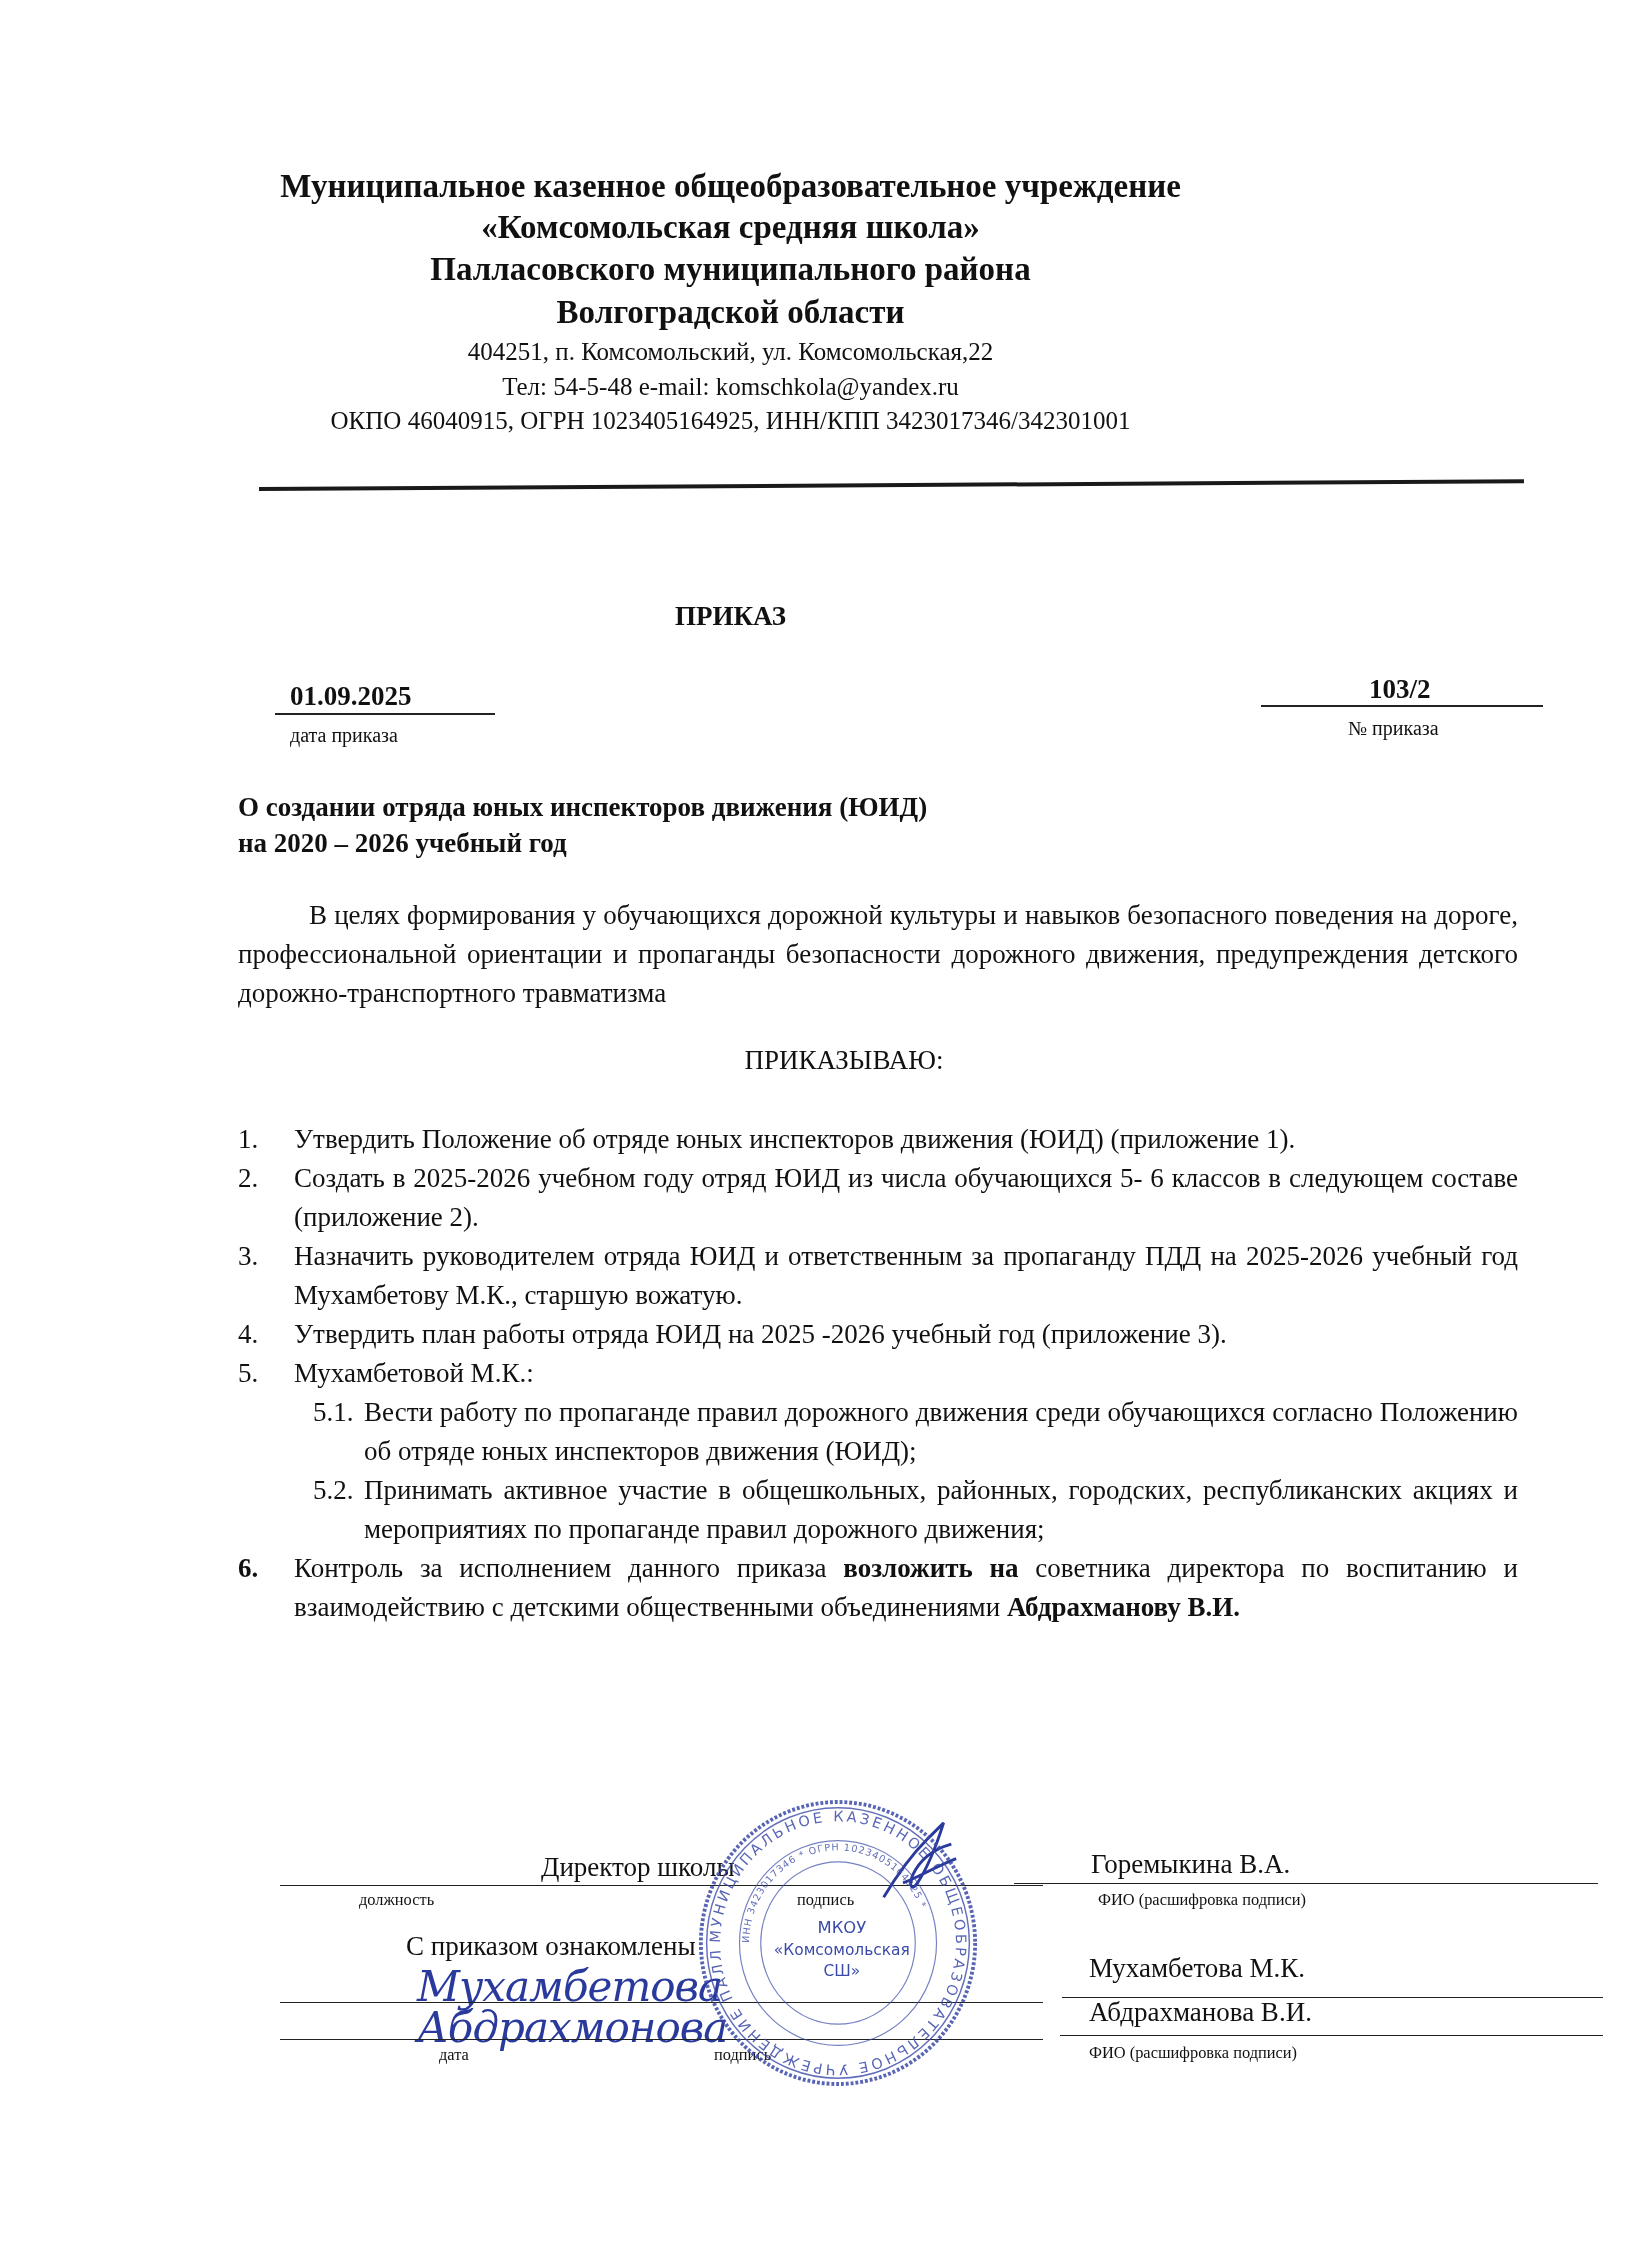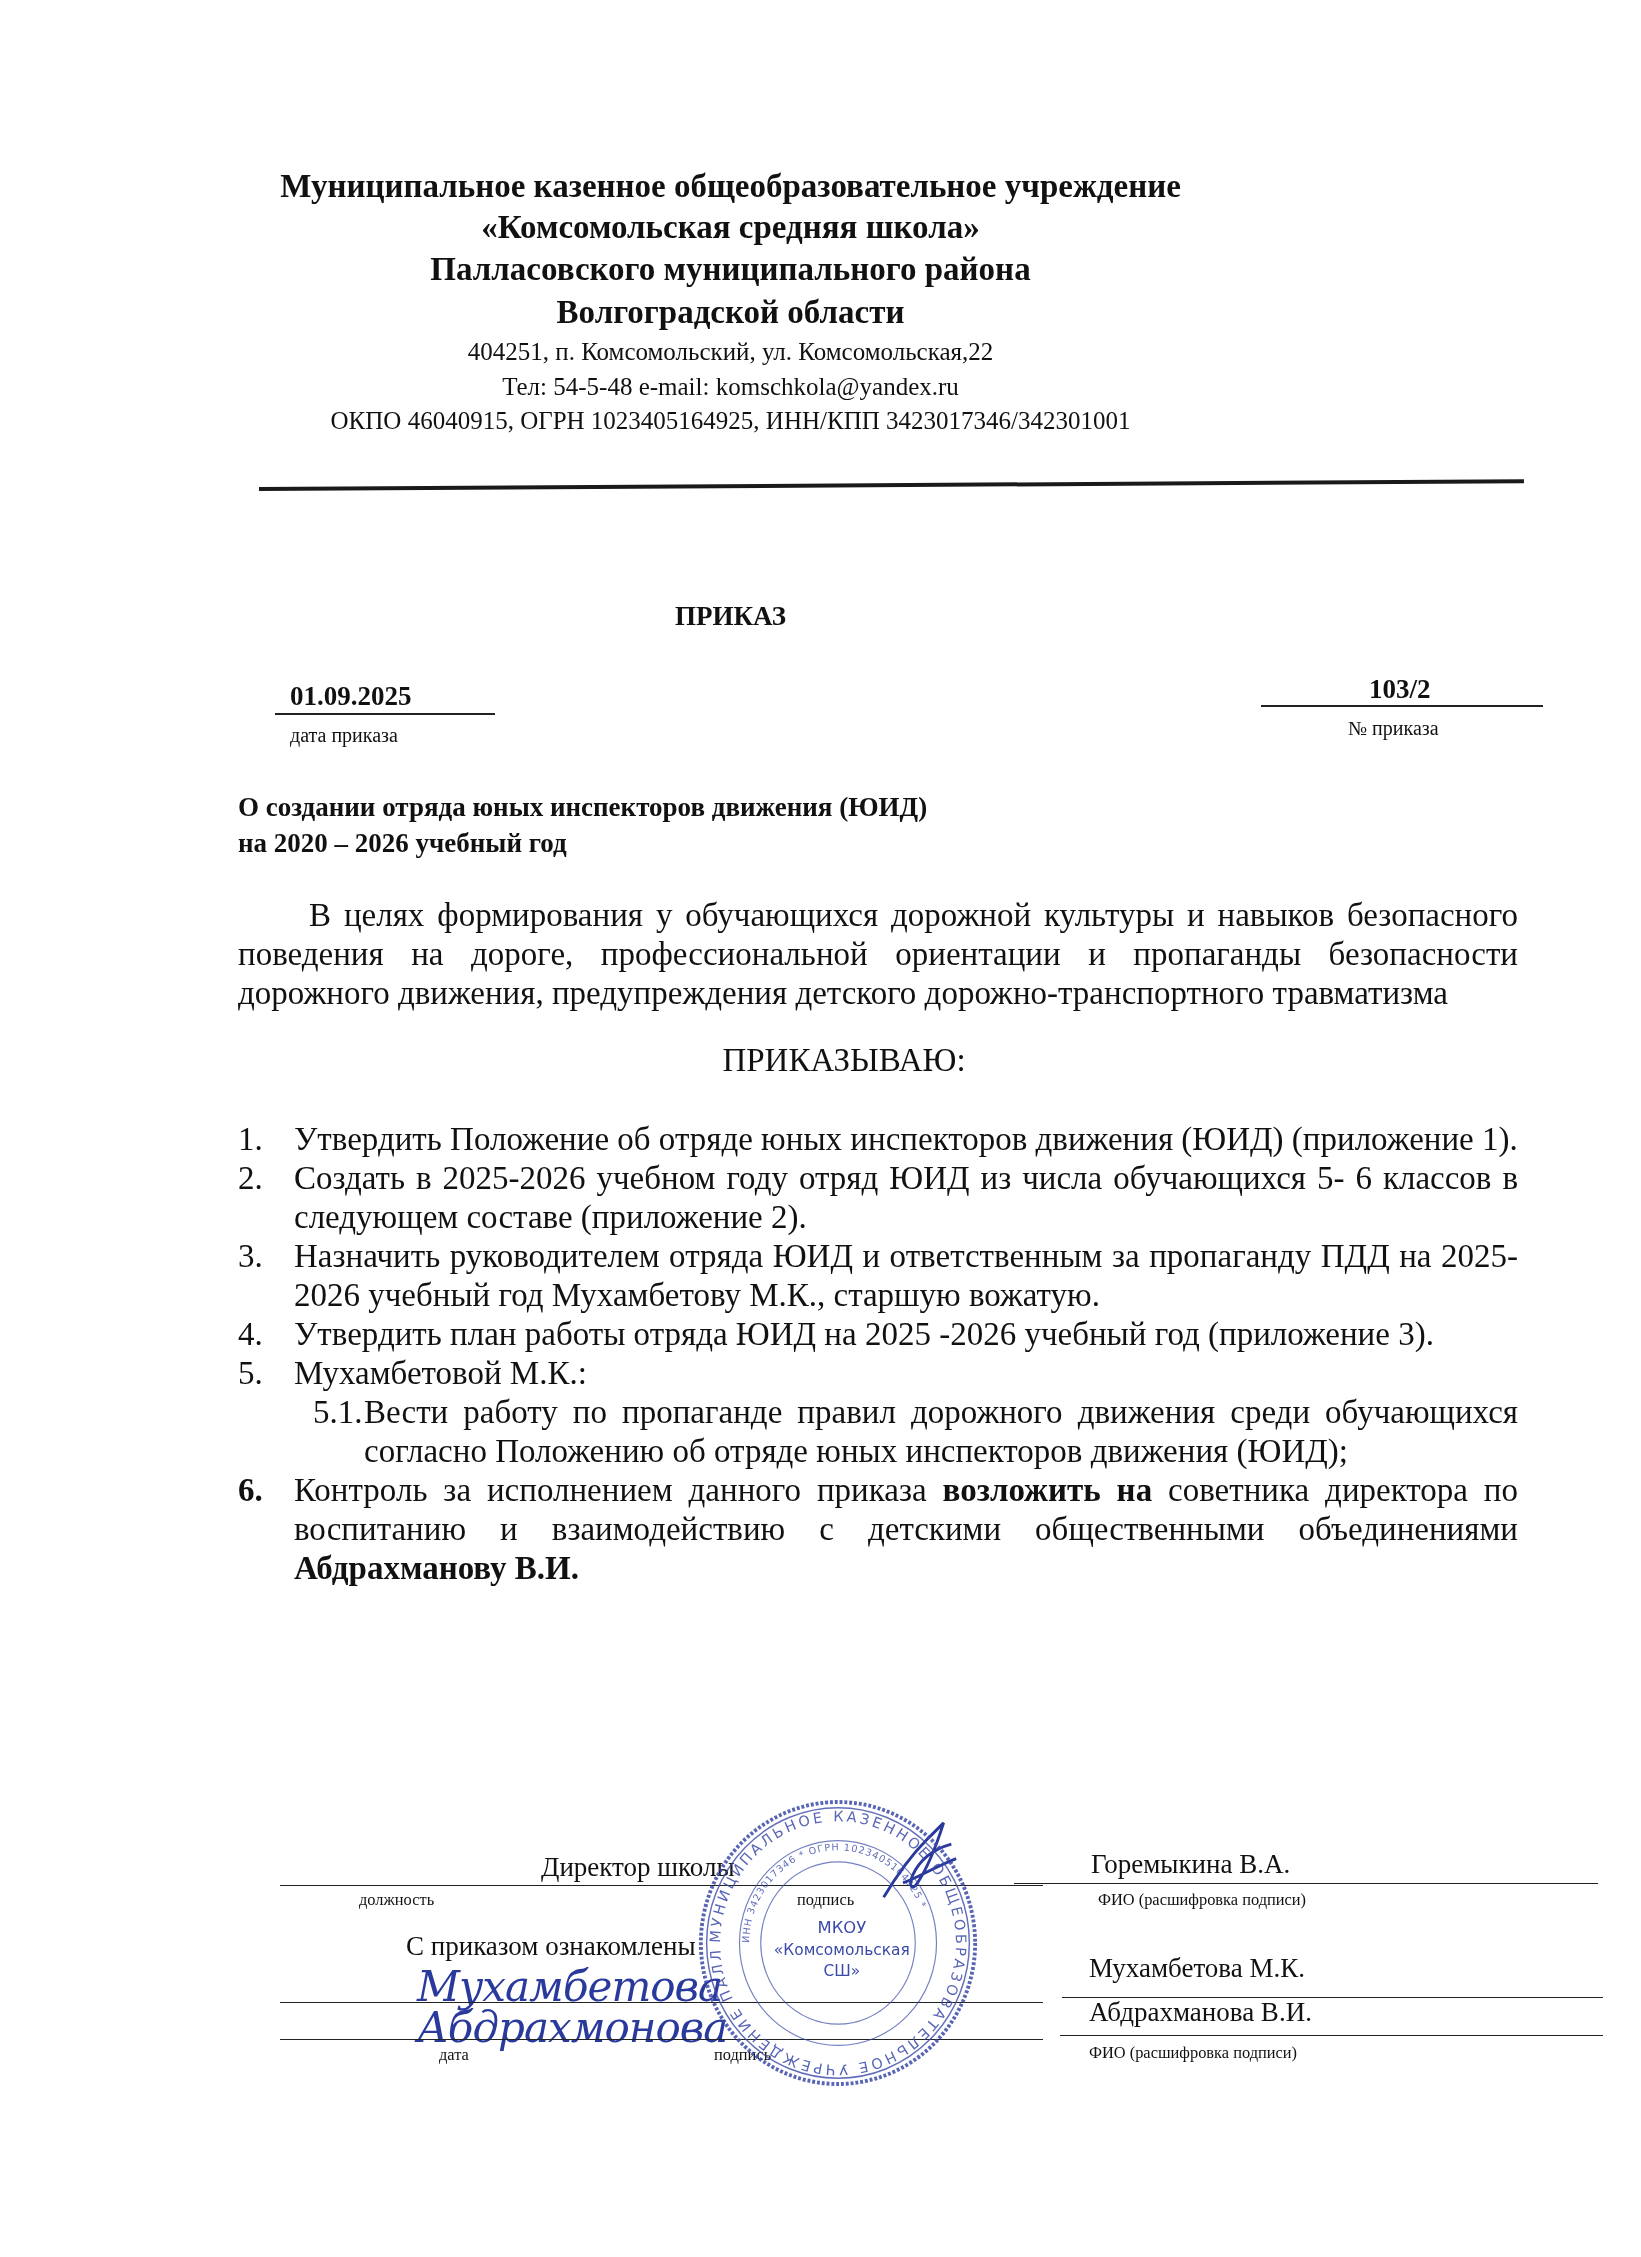--- a/index.html
+++ b/index.html
@@ -5,21 +5,21 @@
   html, body { margin: 0; padding: 0; background: #ffffff; }
   body { width: 1641px; height: 2257px; position: relative; overflow: hidden;
          font-family: "Liberation Serif", "DejaVu Serif", serif; color: #111; }
   .abs { position: absolute; }
   .center { text-align: center; left: 0; width: 1461px; }
   .hdr-b { font-weight: bold; font-size: 33px; line-height: 41px; }
   .hdr-r { font-size: 25px; line-height: 33px; }
   .rule-thick { position: absolute; left: 259px; width: 1265px; top: 487px; height: 3.9px; background: #1a1a1a; transform: rotate(-0.35deg); transform-origin: left center; }
   .title { font-weight: bold; font-size: 27px; }
   .small { font-size: 20px; }
-  .body { font-size: 33px; line-height: 39px; }
+  .body { font-size: 27px; line-height: 39px; }
   .just { text-align: justify; text-align-last: left; }
   .line { position: absolute; height: 1.9px; background: #222; }
   .list-num { position: absolute; left: 0; }
   .bold { font-weight: bold; }
   .sig-ink { color: #2a3a9c; font-family: "DejaVu Serif", serif; font-style: italic; font-size: 42px; letter-spacing: -1px; }
   .stamp { position: absolute; left: 697px; top: 1798px; width: 282px; height: 290px; }
 </style>
 </head>
 <body>
 
@@ -68,20 +68,24 @@
   </div>
   <div style="position:relative; padding-left:56px;">
     <span class="list-num">5.</span>
     <div>Мухамбетовой М.К.:</div>
   </div>
 
   <div style="position:relative; padding-left:126px;">
     <span class="list-num" style="left:75px;">5.1.</span>
     <div class="just">Вести работу по пропаганде правил дорожного движения среди обучающихся согласно Положению об отряде юных инспекторов движения (ЮИД);</div>
   </div>
+  <div style="position:relative; padding-left:126px;">
+    <span class="list-num" style="left:75px;">5.2.</span>
+    <div class="just">Принимать активное участие в общешкольных, районных, городских, республиканских  акциях и мероприятиях по пропаганде  правил дорожного движения;</div>
+  </div>
 
   <div style="position:relative; padding-left:56px;">
     <span class="list-num bold">6.</span>
     <div class="just"><span>Контроль за исполнением данного приказа </span><span class="bold">возложить на</span><span> советника директора по воспитанию и взаимодействию с детскими общественными объединениями </span><span class="bold">Абдрахманову В.И.</span></div>
   </div>
 </div>
 
 <div class="abs" style="left:541px; top:1852px; font-size:27px;">Директор школы</div>
 <div class="line" style="left:280px; top:1885px; width:763px; height:1.4px;"></div>
 <div class="abs" style="left:359px; top:1890px; font-size:16.4px;">должность</div>

